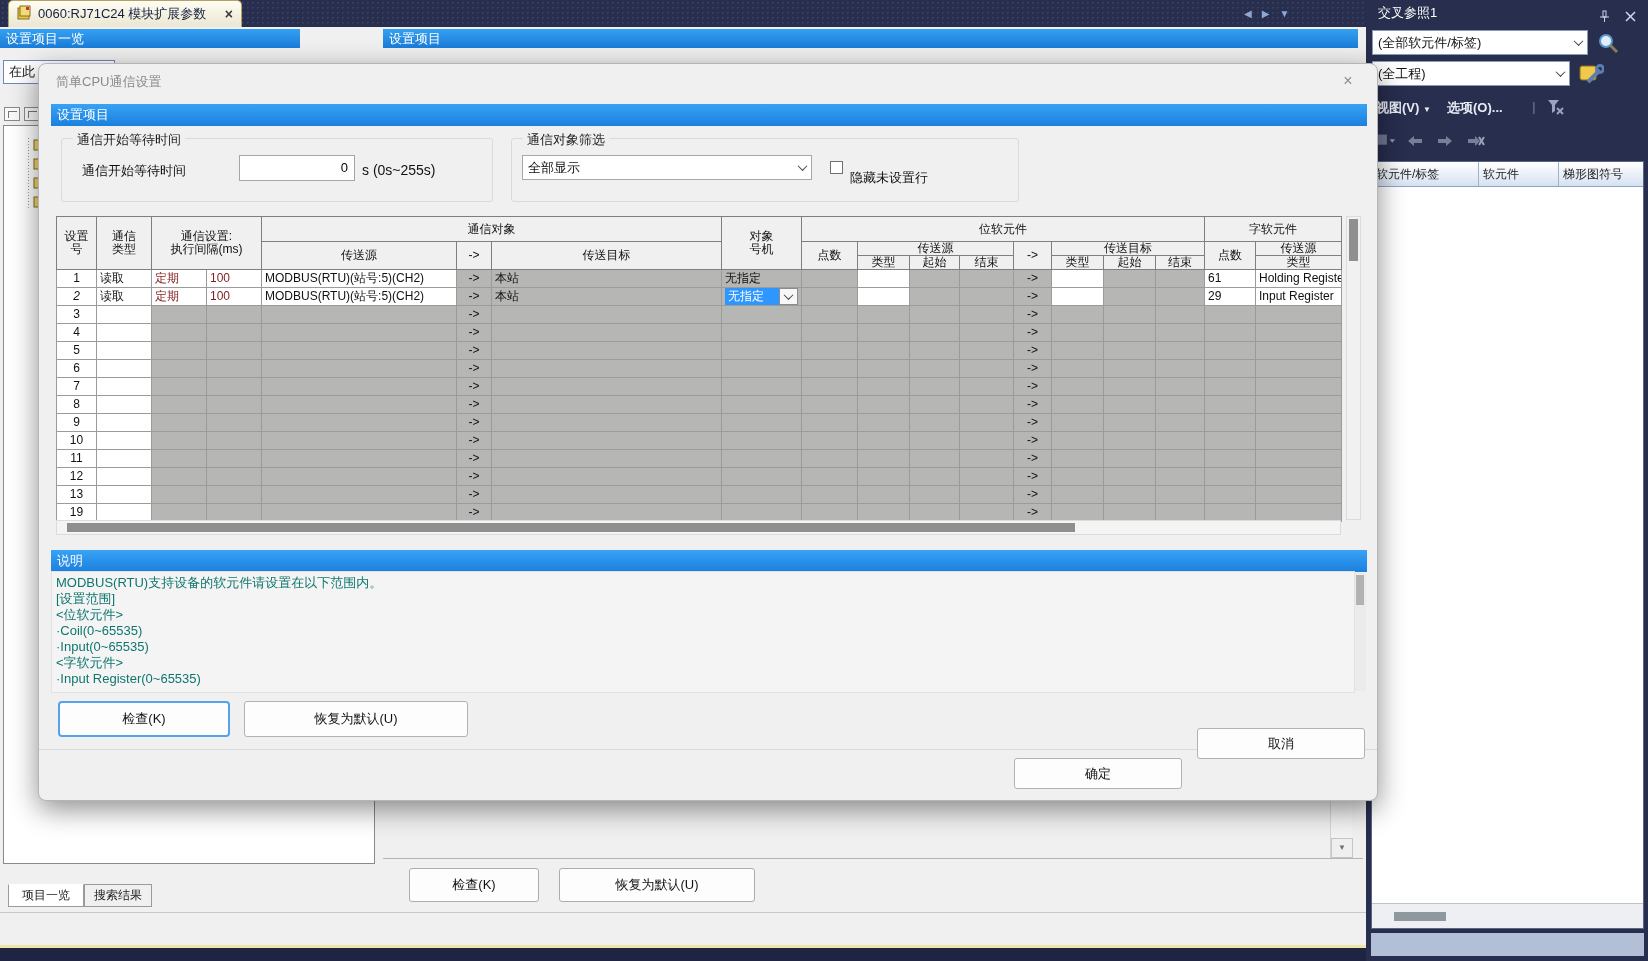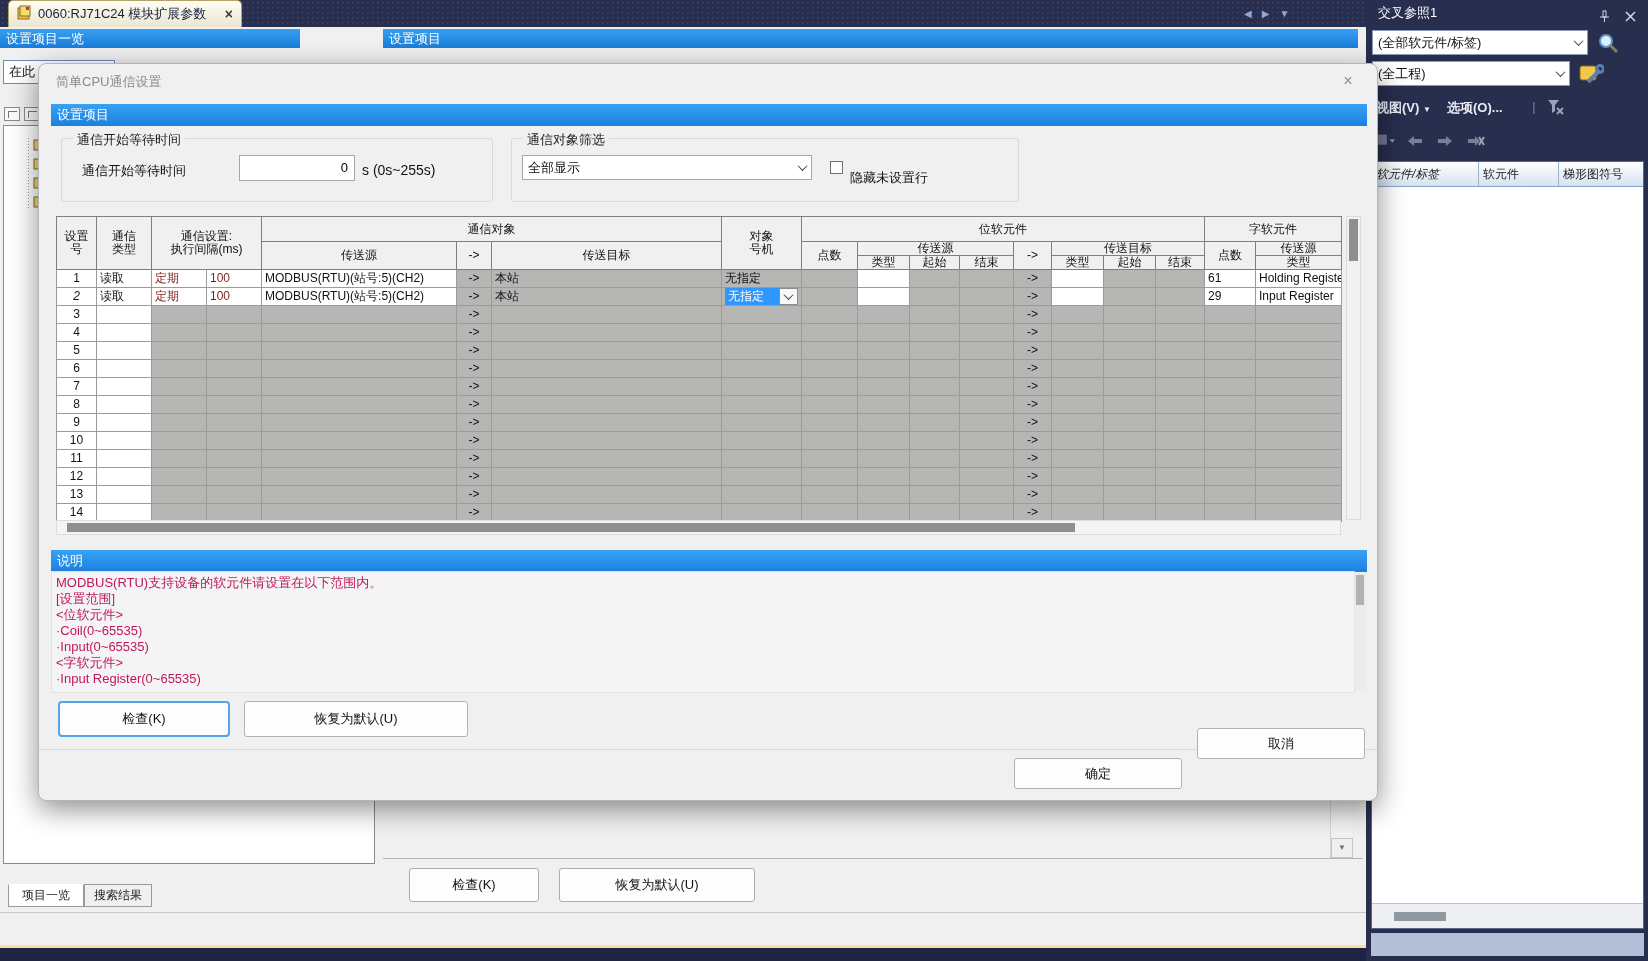--- a/index.html
+++ b/index.html
@@ -96,21 +96,21 @@
   td.selcell { padding:0; background:#b6b6b4; }
   .selwrap { display:flex; height:100%; align-items:stretch; }
   .seltxt { flex:1; background:#2d96ff; color:#fff; padding:0 3px; line-height:17px; }
   .selbtn { width:19px; background:#f7f7f7; border:1px solid #8c8c8c; display:flex; align-items:center; justify-content:center; }
   .vscroll { position:absolute; left:1307px; top:152px; width:15px; height:304px; background:#f1f1f1; border:1px solid #dcdcdc; }
   .vscroll .thumb { position:absolute; left:2px; top:2px; width:9px; height:42px; background:#8f8f8f; }
   .hscroll { position:absolute; left:17px; top:456px; width:1285px; height:15px; background:#f4f4f4; border:1px solid #dcdcdc; }
   .hscroll .thumb { position:absolute; left:10px; top:2px; width:1008px; height:9px; background:#8f8f8f; }
 
   .desc-body { position:absolute; left:12px; top:507px; width:1304px; height:122px; background:#f4f4f4;
-               border:1px solid #e2e2e2; font-size:13px; line-height:16px; padding:3px 0 0 4px; color:#be185d; }
+               border:1px solid #e2e2e2; font-size:13px; line-height:16px; padding:3px 0 0 4px; color:#0f766e; }
   .desc-scroll { position:absolute; left:1316px; top:509px; width:11px; height:118px; background:#ebebeb; }
   .desc-scroll .thumb { position:absolute; left:1px; top:2px; width:8px; height:30px; background:#b2b2b2; }
 
   .dlg-btn { position:absolute; background:#fdfdfd; border:1px solid #b2b2b2; border-radius:3px; font-size:13px;
              display:flex; align-items:center; justify-content:center; color:#111; }
   .dlg-btn.focus { border:2px solid #55a4e8; border-radius:4px; }
   .dlg-sep { position:absolute; left:0; top:685px; width:1338px; height:1px; background:#dadada; }
 </style>
 </head>
 <body>
@@ -264,21 +264,21 @@
         <svg width="20" height="16" viewBox="0 0 20 16">
             <path d="M10 3 L15 8 L10 13 V10 H3 V6 H10 Z" fill="#9aa1b5" opacity=".7"></path>
             <line x1="14" y1="4" x2="19" y2="12" stroke="#98a0b6" stroke-width="2"></line>
             <line x1="19" y1="4" x2="14" y2="12" stroke="#98a0b6" stroke-width="2"></line>
           </svg>
       </span>
     </div>
 
     <div class="dock-content">
       <div class="dock-thead">
-        <div class="dock-th" style="width:107px;font-style:italic;">软元件/标签</div>
+        <div class="dock-th" style="width:107px;">软元件/标签</div>
         <div class="dock-th" style="width:80px;">软元件</div>
         <div class="dock-th" style="width:84px;border-right:none;">梯形图符号</div>
       </div>
       <div class="dock-scrollstrip">
         <div class="dock-thumb"></div>
       </div>
     </div>
     <div class="dock-status"></div>
   </div>
 
@@ -626,21 +626,21 @@
               <td class="g"></td>
               <td class="g"></td>
               <td class="g c">-&gt;</td>
               <td class="g"></td>
               <td class="g"></td>
               <td class="g"></td>
               <td class="g"></td>
               <td class="g"></td>
             </tr>
             <tr>
-              <td class="w c">14</td>
+              <td class="w c">19</td>
               <td class="w"></td>
               <td class="g"></td>
               <td class="g"></td>
               <td class="g"></td>
               <td class="g c">-&gt;</td>
               <td class="g"></td>
               <td class="g"></td>
               <td class="g"></td>
               <td class="g"></td>
               <td class="g"></td>

